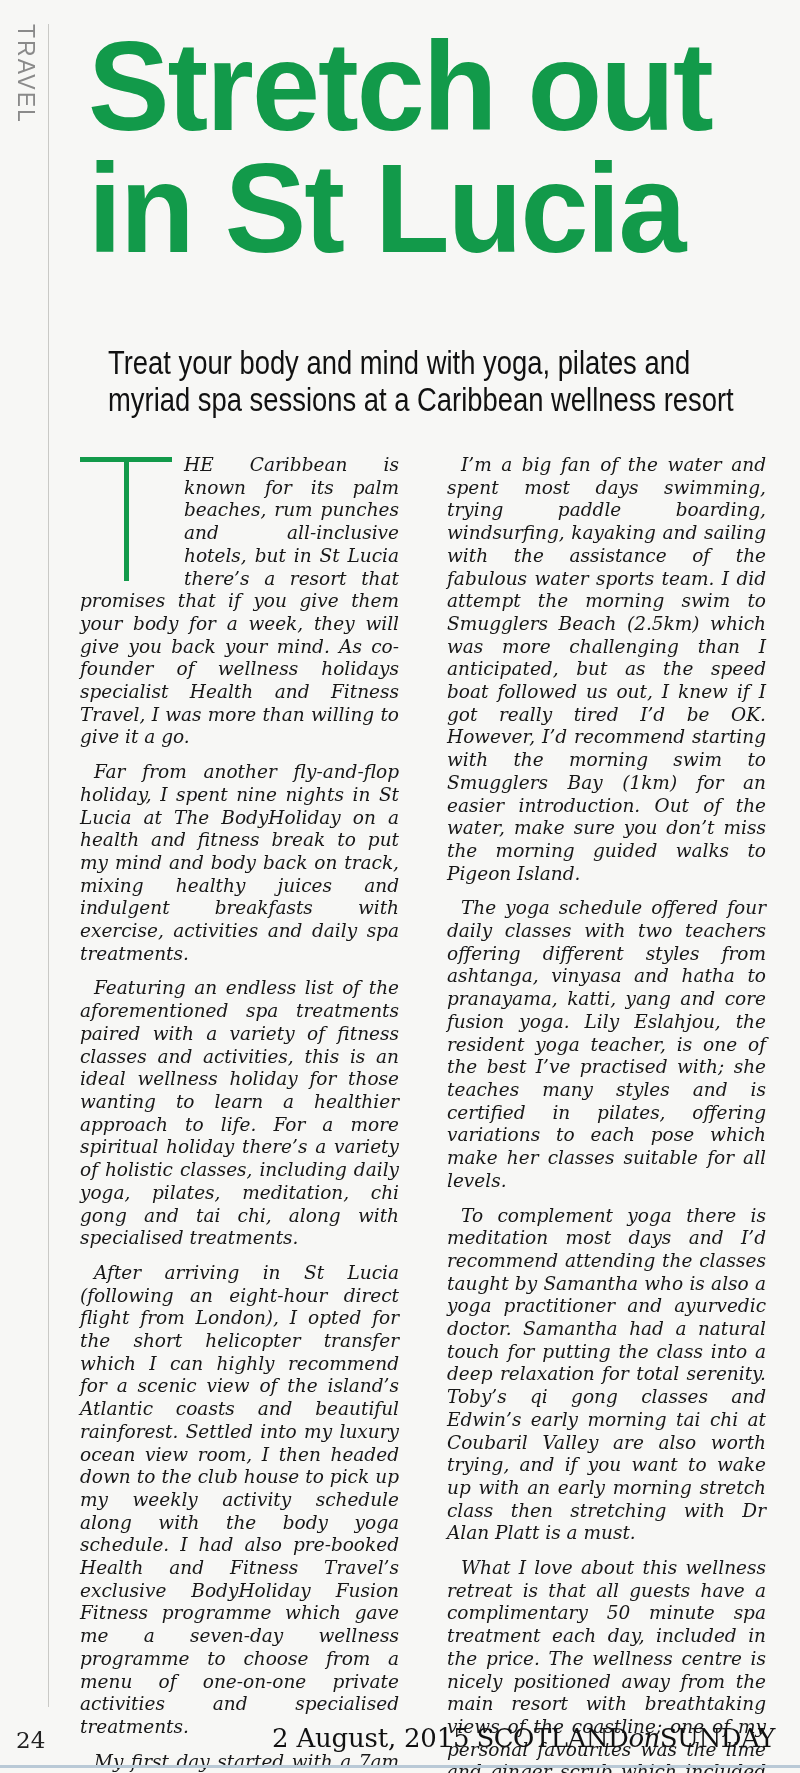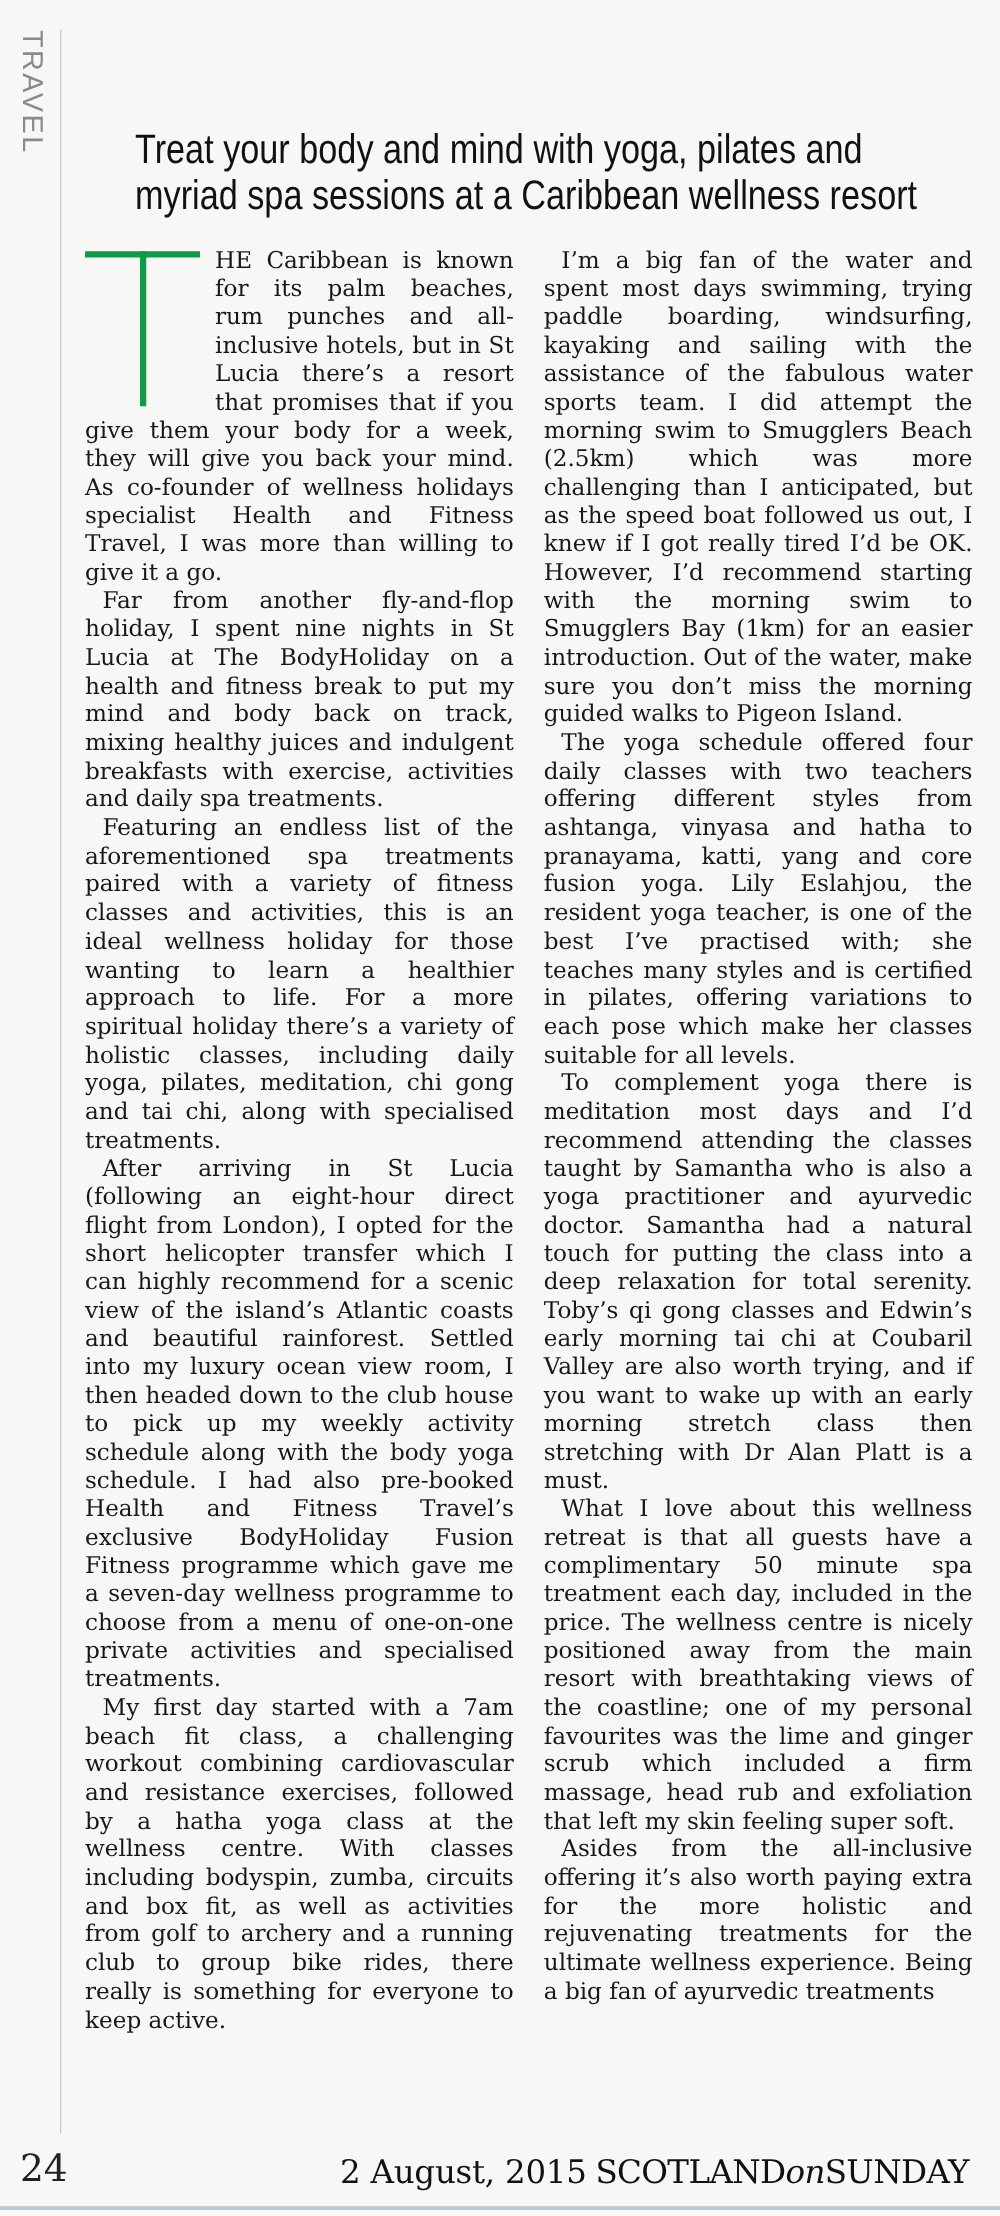--- a/index.html
+++ b/index.html
@@ -52,41 +52,41 @@
   
   .columns{
     margin-top:24px;
     display:flex;gap:24px;
     font-family:"DejaVu Serif", serif;
     font-size:18.5px;line-height:22.7px;
     color:#171717;
     text-align:justify;
   }
   .col{width:343px;}
-  .columns p{margin:0;}
+  .columns p{margin:12px;font-style:italic;}
   .columns p.indent{text-indent:14px;}
 
   
   .dropcap-t{
     float:left;width:96px;height:128px;
     margin:3px 8px 0 0;position:relative;
   }
   .dropcap-t::before{
     content:"";position:absolute;top:0;left:0;
     width:92px;height:5px;background:#129a4a;
   }
   .dropcap-t::after{
     content:"";position:absolute;top:0;left:44px;
     width:5px;height:124px;background:#129a4a;
   }
 
   
   .page-number{
     position:absolute;left:16px;bottom:20px;
-    font-family:"DejaVu Serif", serif;font-size:30px;color:#222;
+    font-family:"DejaVu Serif", serif;font-size:23px;color:#222;
   }
   .footer-right{
     position:absolute;right:25px;bottom:20px;
     font-family:"DejaVu Serif", serif;font-size:26px;color:#111;
     letter-spacing:-0.2px;
   }
   .footer-date{margin-right:7px;}
   .masthead span{letter-spacing:-0.5px;}
   .masthead-on{font-style:italic;}
   .bottom-rule{
@@ -97,20 +97,24 @@
 </head>
 <body>
 
 <div class="page">
 
   <div class="section-label">TRAVEL</div>
   <div class="section-rule"></div>
 
   <div class="content">
 
+    <div class="headline">
+      <div class="headline-line">Stretch out</div>
+      <div class="headline-line">in St Lucia</div>
+    </div>
 
     <div class="standfirst">
       <div class="standfirst-line">Treat your body and mind with yoga, pilates and</div>
       <div class="standfirst-line">myriad spa sessions at a Caribbean wellness resort</div>
     </div>
 
 
     <div class="columns">
       <div class="col">
           <p><span class="dropcap-t"></span>HE Caribbean is known for its palm beaches, rum punches and all-inclusive hotels, but in St Lucia there’s a resort that promises that if you give them your body for a week, they will give you back your mind. As co-founder of wellness holidays specialist Health and Fitness Travel, I was more than willing to give it a go.</p>

